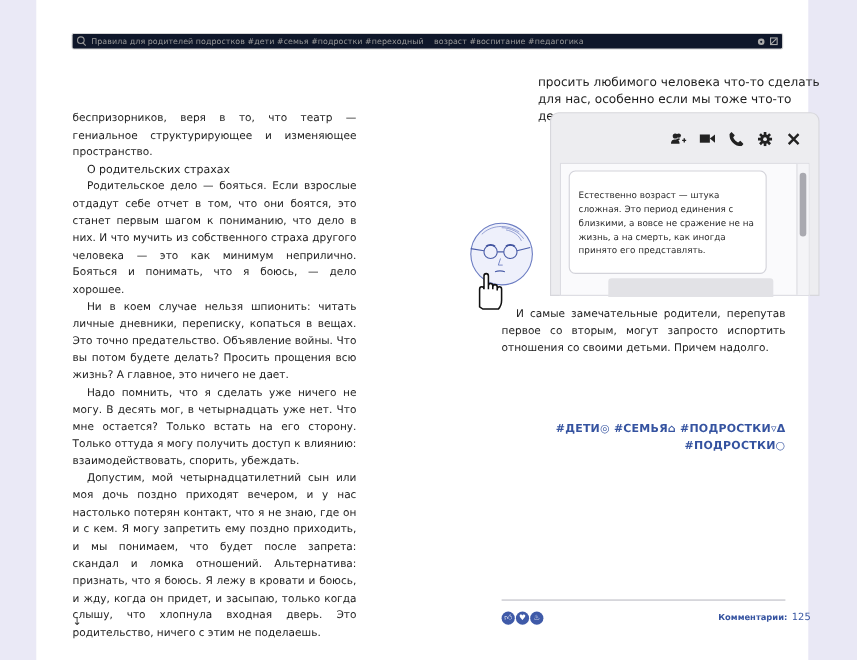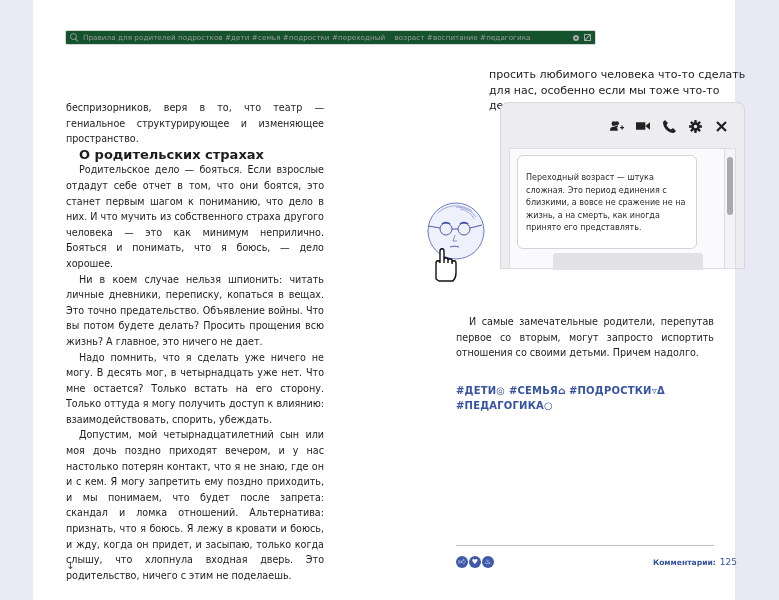--- a/index.html
+++ b/index.html
@@ -12,22 +12,22 @@
   }
   .page {
     position: absolute; left: 33px; top: 0; width: 702px; height: 600px;
     background: #ffffff;
   }
   .right-strip {
     position: absolute; left: 735px; top: 0; width: 44px; height: 600px;
     background: #e9e8f5;
   }
   .searchbar {
-    position: absolute; left: 65px; top: 30px; width: 531px; height: 15px;
-    border: 1px solid #d6d6d6; border-radius: 2px; background: #14532d;
+    position: absolute; left: 65px; top: 30px; width: 647px; height: 15px;
+    border: 1px solid #d6d6d6; border-radius: 2px; background: #0f172a;
     display: flex; align-items: center; padding: 0 4px;
     font-size: 7.2px; color: #9a9a9a; letter-spacing: 0.05px;
   }
   .searchbar .q-icon { width: 9px; height: 9px; margin-right: 4px; position: relative; }
   .searchbar .q-icon:before {
     content: ""; position: absolute; left: 0; top: 0; width: 5px; height: 5px;
     border: 1px solid #9a9a9a; border-radius: 50%;
   }
   .searchbar .q-icon:after {
     content: ""; position: absolute; left: 6px; top: 5px; width: 1px; height: 4px;
@@ -38,21 +38,21 @@
   .gear-sm { width: 6px; height: 6px; border-radius: 50%; border: 2px solid #aaa; }
   .edit-sm { width: 7px; height: 7px; border: 1px solid #aaa; position: relative; }
   .edit-sm:after { content: ""; position: absolute; left: 2px; top: -1px; width: 1px; height: 7px; background: #aaa; transform: rotate(45deg); }
 
   .col-left {
     position: absolute; left: 66px; top: 67px; width: 258px;
     font-size: 9.6px; line-height: 15.6px; text-align: justify;
   }
   .col-left p { text-indent: 13px; }
   .col-left p.cont { text-indent: 0; margin-top: 33px; }
-  .col-left h3 { font-size: 13px; font-weight: bold; text-indent: 13px; line-height: 15.6px; }
+  .col-left h3 { font-size: 10px; font-weight: normal; text-indent: 13px; line-height: 15.6px; }
   .arrow-down { position: absolute; left: 66px; top: 560px; font-size: 10px; color: #333; }
 
   .col-right-top {
     position: absolute; left: 456px; top: 67px; width: 258px;
     font-size: 11px; line-height: 15.6px; margin-left: 33px;
   }
   .chat-window {
     position: absolute; left: 500px; top: 102px; width: 245px; height: 167px;
     background: #ededf0; border-radius: 8px 8px 0 0; border: 1px solid #d7d7dc;
   }
@@ -77,26 +77,26 @@
     position: absolute; right: 0; top: 0; width: 11px; height: 119px;
     border-left: 1px solid #dcdce2; background: #f4f4f7;
   }
   .chat-scroll .thumb {
     position: absolute; left: 2px; top: 8px; width: 6px; height: 58px; background: #a9a9b0; border-radius: 3px;
   }
   .avatar-art { position: absolute; left: 416px; top: 193px; width: 90px; height: 100px; }
 
   .col-right-bottom {
     position: absolute; left: 456px; top: 278px; width: 258px;
-    font-size: 9.6px; line-height: 15.6px; text-align: justify; margin-top: 36px;
+    font-size: 9.6px; line-height: 15.6px; text-align: justify;
   }
   .col-right-bottom p { text-indent: 13px; }
 
   .hashtags {
-    position: absolute; left: 456px; top: 384px; width: 258px; text-align: left;
+    position: absolute; left: 456px; top: 384px; width: 258px; text-align: right;
     font-size: 10px; font-weight: bold; color: #3553a0; line-height: 14.5px; letter-spacing: 0.2px;
   }
   .divider { position: absolute; left: 456px; top: 545px; width: 258px; height: 1px; background: #bcbcc4; }
   .reactions { position: absolute; left: 456px; top: 556px; display: flex; gap: 1px; }
   .react {
     width: 12px; height: 12px; border-radius: 50%; background: #3f5aa8;
     display: flex; align-items: center; justify-content: center; color: #fff; font-size: 7px; line-height: 1;
   }
   .comments {
     position: absolute; right: 42px; top: 557px; font-size: 7.6px; color: #3553a0; font-weight: bold;
@@ -162,21 +162,21 @@
           <circle cx="6.5" cy="6.5" r="1.7" fill="#ededf0"></circle>
         </svg>
     </span>
     <span class="tb-icon">
       <svg width="11" height="11" viewBox="0 0 11 11">
           <path d="M1 1l9 9M10 1l-9 9" stroke="#222" stroke-width="2.2"></path>
         </svg>
     </span>
   </div>
   <div class="chat-body">
-    <div class="bubble">Переходный возраст — штука сложная. Это период единения с близкими, а вовсе не сражение не на жизнь, а на смерть, как иногда принято его представлять.</div>
+    <div class="bubble">Естественно возраст — штука сложная. Это период единения с близкими, а вовсе не сражение не на жизнь, а на смерть, как иногда принято его представлять.</div>
     <div class="bubble-next"></div>
     <div class="chat-scroll">
       <div class="thumb"></div>
     </div>
   </div>
 </div>
 
 <div class="avatar-art">
   <svg width="90" height="100" viewBox="0 0 90 100">
     <circle cx="40" cy="38" r="28" fill="#eef0fb" stroke="#6b7cc2" stroke-width="1"></circle>
@@ -192,21 +192,21 @@
     <path d="M20 86V70c0-3 4-3 4 0v-12c0-3 4-3 4 0v12-3c0-3 4-3 4 0v3-2c0-3 4-3 4 0v3-1c0-3 4-3 4 0v10c0 5-3 8-3 8H23z" fill="#fff" stroke="#111" stroke-width="1.4"></path>
   </svg>
 </div>
 
 <div class="col-right-bottom">
   <p>И самые замечательные родители, перепутав первое со вторым, могут запросто испортить отношения со своими детьми. Причем надолго.</p>
 </div>
 
 <div class="hashtags">
   <div>#ДЕТИ◎ #СЕМЬЯ⌂ #ПОДРОСТКИ▿Δ</div>
-  <div>#ПЕДАГОГИКА○</div>
+  <div>#ПОДРОСТКИ○</div>
 </div>
 
 <div class="divider"></div>
 <div class="reactions">
   <span class="react">👍︎</span>
   <span class="react">♥</span>
   <span class="react">♨</span>
 </div>
 <div class="comments">
   <span>Комментарии:</span><span class="num">125</span>

